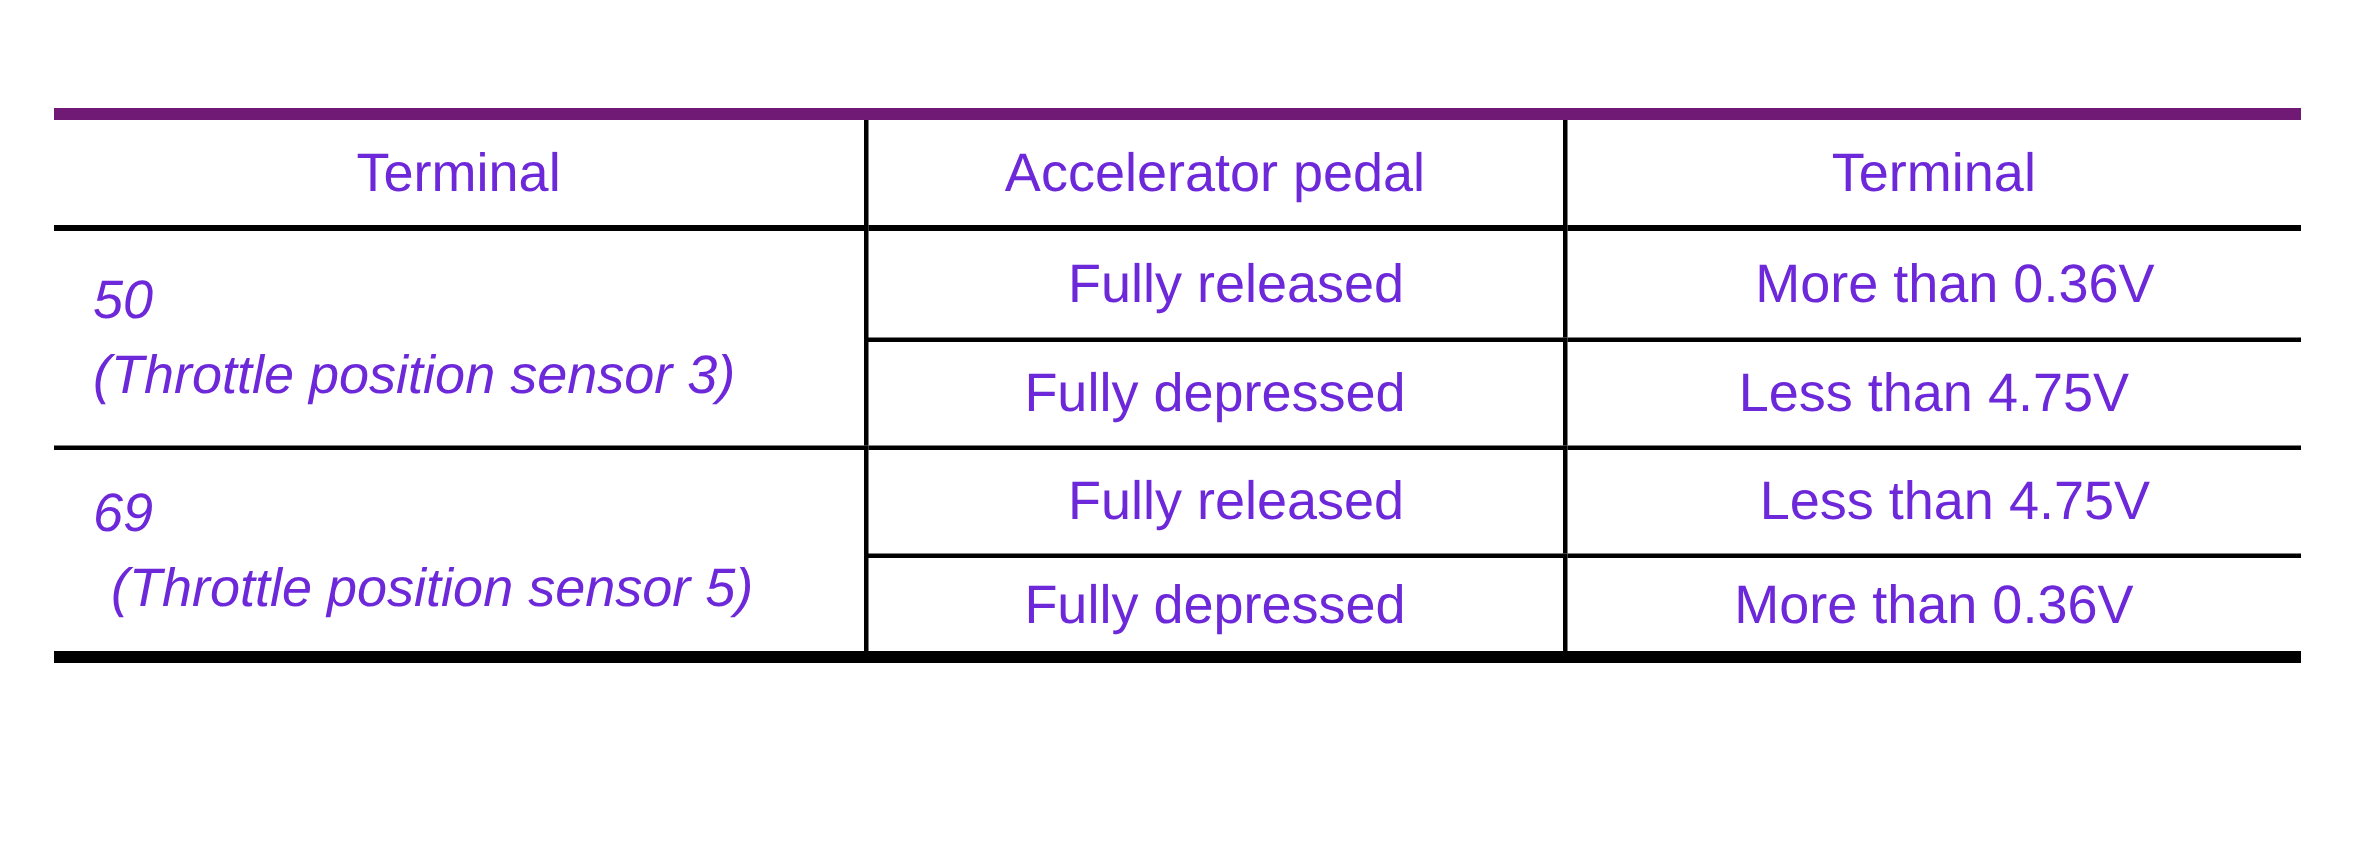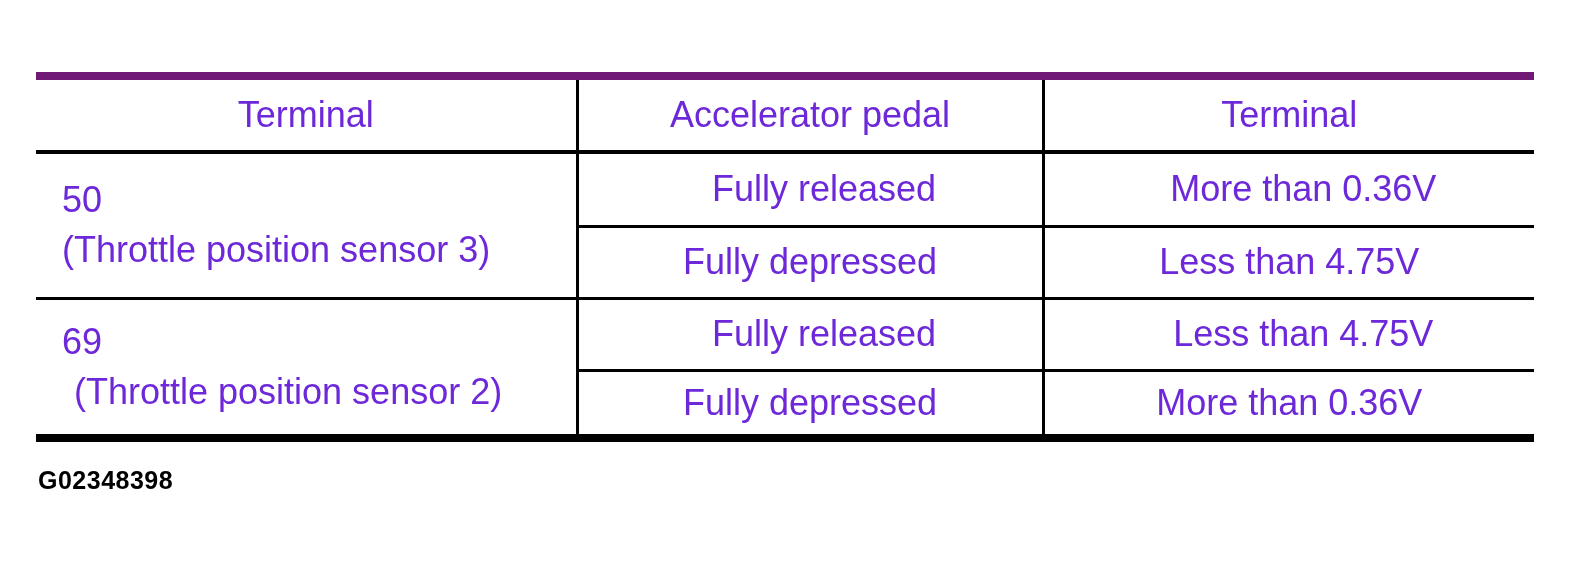--- a/index.html
+++ b/index.html
@@ -47,21 +47,21 @@
   tbody tr.r2 { height: 72px; }
   tbody tr.r3 { height: 72px; margin-top: 20px; }
   tbody tr.r4 { height: 68px; }
   .sub-sep   { border-bottom: 3px solid #000000; padding-left: 28px; }
   .group-sep { border-bottom: 3px solid #000000; }
   td.terminal {
     text-align: left;
     padding-left: 26px;
     line-height: 50px;
   }
-  .tnum, .tlabel { display: block; }
+  .tnum, .tlabel { display: block; font-style: italic; }
   .tlabel.indent { padding-left: 12px; }
   .figure-id {
     position: absolute;
     left: 38px;
     top: 466px;
     font-size: 25px;
     font-weight: bold;
     letter-spacing: 0.5px;
     color: #000000;
   }
@@ -93,27 +93,26 @@
         <td class="vline sub-sep">Fully released</td>
         <td class="vline sub-sep">More than 0.36V</td>
       </tr>
       <tr class="r2">
         <td class="vline group-sep">Fully depressed</td>
         <td class="vline group-sep">Less than 4.75V</td>
       </tr>
       <tr class="r3">
         <td class="terminal" rowspan="2">
           <span class="tnum">69</span>
-          <span class="tlabel indent">(Throttle position sensor 2)</span>
+          <span class="tlabel indent">(Throttle position sensor 5)</span>
         </td>
         <td class="vline sub-sep">Fully released</td>
         <td class="vline sub-sep">Less than 4.75V</td>
       </tr>
       <tr class="r4">
         <td class="vline">Fully depressed</td>
         <td class="vline">More than 0.36V</td>
       </tr>
     </tbody>
   </table>
 
-  <div class="figure-id">G02348398</div>
 
 </div>
 
 </body></html>

